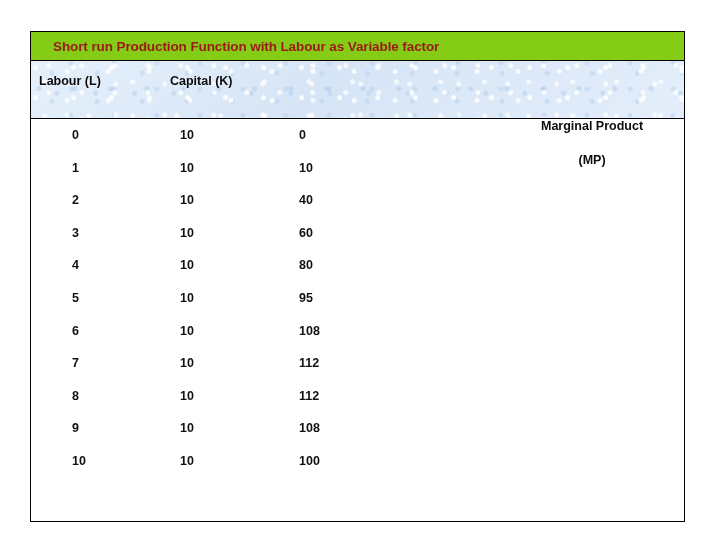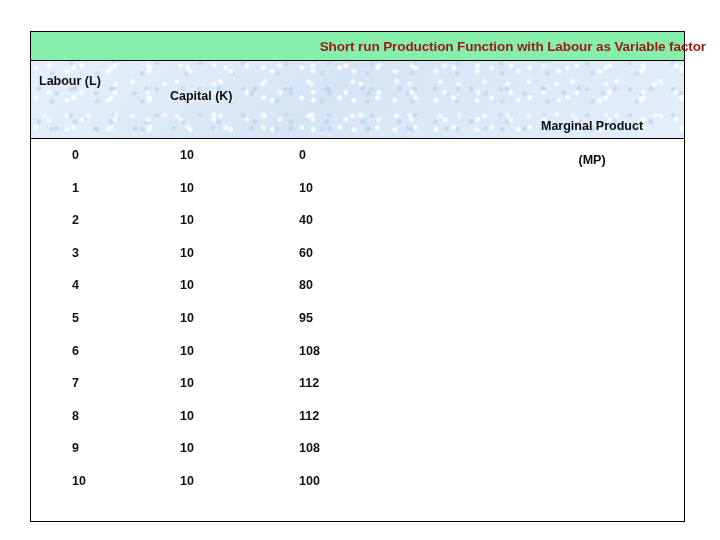--- a/index.html
+++ b/index.html
@@ -28,39 +28,39 @@
     height: 491px;
     border: 1.5px solid #000000;
     box-sizing: border-box;
     background: #ffffff;
   }
 
   
   .title-row {
     height: 29px;
     border-bottom: 1.5px solid #000000;
-    background: #86efac;
+    background: #84cc16;
     display: flex;
     align-items: center;
-    justify-content: flex-end;
+    justify-content: flex-start;
     box-sizing: border-box;
   }
   .title-text {
     color: #9c1a16;
     font-weight: bold;
     font-size: 13.5px;
     letter-spacing: -0.1px;
     white-space: nowrap;
     transform: translateX(22px);
   }
 
   
   .header-row {
     position: relative;
-    height: 78px;
+    height: 58px;
     border-bottom: 1.5px solid #000000;
     box-sizing: border-box;
     background-color: #dde9f8;
     background-image:
       radial-gradient(circle at 12% 22%, rgba(255,255,255,.85) 0 2px, rgba(0,0,0,0) 3px),
       radial-gradient(circle at 31% 61%, rgba(255,255,255,.70) 0 2px, rgba(0,0,0,0) 3px),
       radial-gradient(circle at 54% 17%, rgba(255,255,255,.80) 0 2px, rgba(0,0,0,0) 3px),
       radial-gradient(circle at 73% 74%, rgba(255,255,255,.70) 0 2px, rgba(0,0,0,0) 3px),
       radial-gradient(circle at 88% 36%, rgba(255,255,255,.80) 0 2px, rgba(0,0,0,0) 3px),
       radial-gradient(circle at 22% 84%, rgba(178,205,235,.55) 0 2px, rgba(0,0,0,0) 3px),
@@ -73,21 +73,21 @@
   }
   .hcell {
     position: absolute;
     color: #0d0d0d;
     font-weight: bold;
     font-size: 12.5px;
     line-height: 20px;
     white-space: nowrap;
   }
   .hcell-labour   { left: 8px;   top: 10px; }
-  .hcell-capital  { left: 139px; top: 25px; }
+  .hcell-capital  { left: 139px; top: 10px; }
   .hcell-tp       { left: 258px; top: 10px; }
   .hcell-ap       { left: 361px; top: 10px; text-align: center; }
   .hcell-mp       { left: 510px; top: 24px; text-align: center; margin-top: 31px; }
   .hline2 { display: block; }
   .hcell-mp .hline2 { margin-top: 14px; }
 
   
   .body-area {
     position: relative;
     height: 380px;

